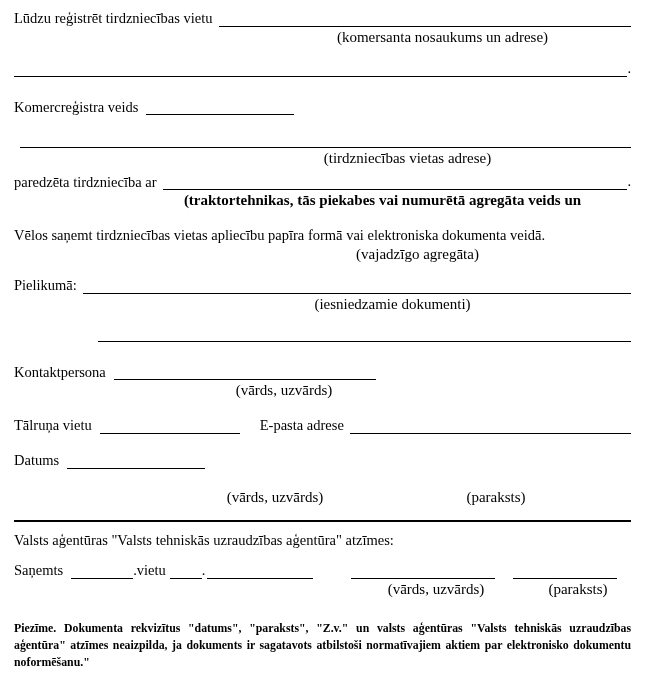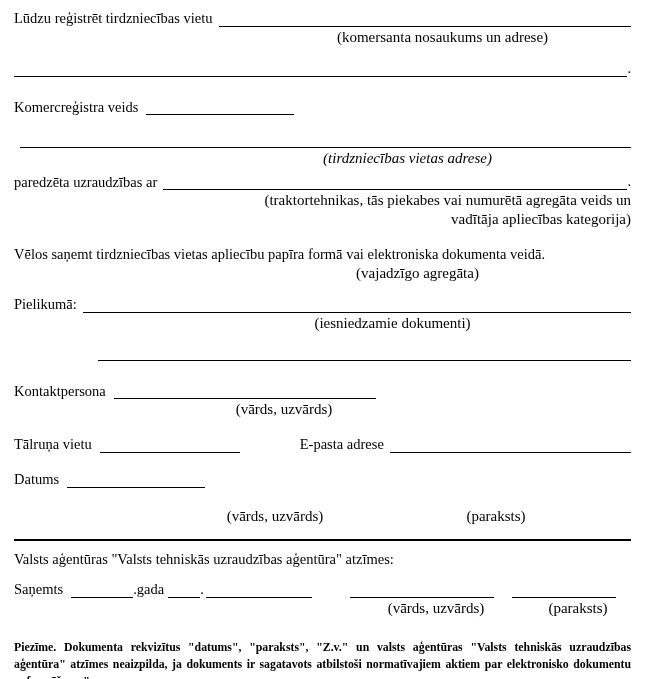--- a/index.html
+++ b/index.html
@@ -43,22 +43,21 @@
     height: 14px;
   }
   .caption {
     font-size: 15px;
     font-family: "Liberation Serif", serif;
     text-align: center;
     line-height: 1.2;
     margin-top: 1px;
   }
   .caption-b {
-    font-weight: normal;
-    text-align: right;
+    font-weight: bold;
   }
   .seg {
     border-bottom: 1.4px solid #000;
     height: 14px;
     display: inline-block;
   }
   .spacer-6 { height: 6px; }
   .spacer-10 { height: 10px; }
   .spacer-14 { height: 14px; }
   .spacer-18 { height: 18px; }
@@ -98,31 +97,30 @@
   <div class="row">
     <span class="lbl">Komercreģistra veids</span>
     <span class="seg" style="width:148px; margin-left:8px;"></span>
   </div>
 
   <div class="spacer-18"></div>
 
   <div class="row">
     <span class="fill"></span>
   </div>
-  <div class="caption" style="margin-left:170px;font-style:italic;">(tirdzniecības vietas adrese)</div>
+  <div class="caption" style="margin-left:170px;">(tirdzniecības vietas adrese)</div>
 
   <div class="spacer-6"></div>
 
   <div class="row">
-    <span class="lbl">paredzēta uzraudzības ar</span>
+    <span class="lbl">paredzēta tirdzniecība ar</span>
     <span class="fill"></span>
     <span class="dot-after">.</span>
   </div>
   <div class="caption caption-b" style="margin-left:120px;">(traktortehnikas, tās piekabes vai numurētā agregāta veids un</div>
-  <div class="caption caption-b" style="margin-left:120px;">vadītāja apliecības kategorija)</div>
 
   <div class="spacer-18"></div>
 
   <div class="lbl">Vēlos saņemt tirdzniecības vietas apliecību papīra formā vai elektroniska dokumenta veidā.</div>
   <div class="caption" style="margin-left:190px;">(vajadzīgo agregāta)</div>
 
   <div class="spacer-14"></div>
 
   <div class="row">
     <span class="lbl">Pielikumā:</span>
@@ -140,21 +138,21 @@
     <span class="lbl">Kontaktpersona</span>
     <span class="seg" style="width:262px; margin-left:8px;"></span>
   </div>
   <div class="caption" style="margin-left:140px; width:260px;">(vārds, uzvārds)</div>
 
   <div class="spacer-18"></div>
 
   <div class="row">
     <span class="lbl">Tālruņa vietu</span>
     <span class="seg" style="width:140px; margin-left:8px;"></span>
-    <span class="lbl" style="margin-left:60px;">E-pasta adrese</span>
+    <span class="lbl" style="margin-left:20px;">E-pasta adrese</span>
     <span class="fill"></span>
   </div>
 
   <div class="spacer-18"></div>
 
   <div class="row">
     <span class="lbl">Datums</span>
     <span class="seg" style="width:138px; margin-left:8px;"></span>
   </div>
 
@@ -169,21 +167,21 @@
 
   <div class="spacer-10"></div>
 
   <div class="lbl">Valsts aģentūras "Valsts tehniskās uzraudzības aģentūra" atzīmes:</div>
 
   <div class="spacer-14"></div>
 
   <div class="row">
     <span class="lbl">Saņemts</span>
     <span class="seg" style="width:62px; margin-left:8px;"></span>
-    <span class="lbl">.gada</span>
+    <span class="lbl">.vietu</span>
     <span class="seg" style="width:32px; margin-left:4px;"></span>
     <span class="lbl">.</span>
     <span class="seg" style="width:106px; margin-left:2px;"></span>
     <span class="seg" style="width:144px; margin-left:38px;"></span>
     <span class="seg" style="width:104px; margin-left:18px;"></span>
   </div>
   <div style="display:flex;">
     <div class="caption" style="width:144px; margin-left:350px;">(vārds, uzvārds)</div>
     <div class="caption" style="width:104px; margin-left:18px;">(paraksts)</div>
   </div>

